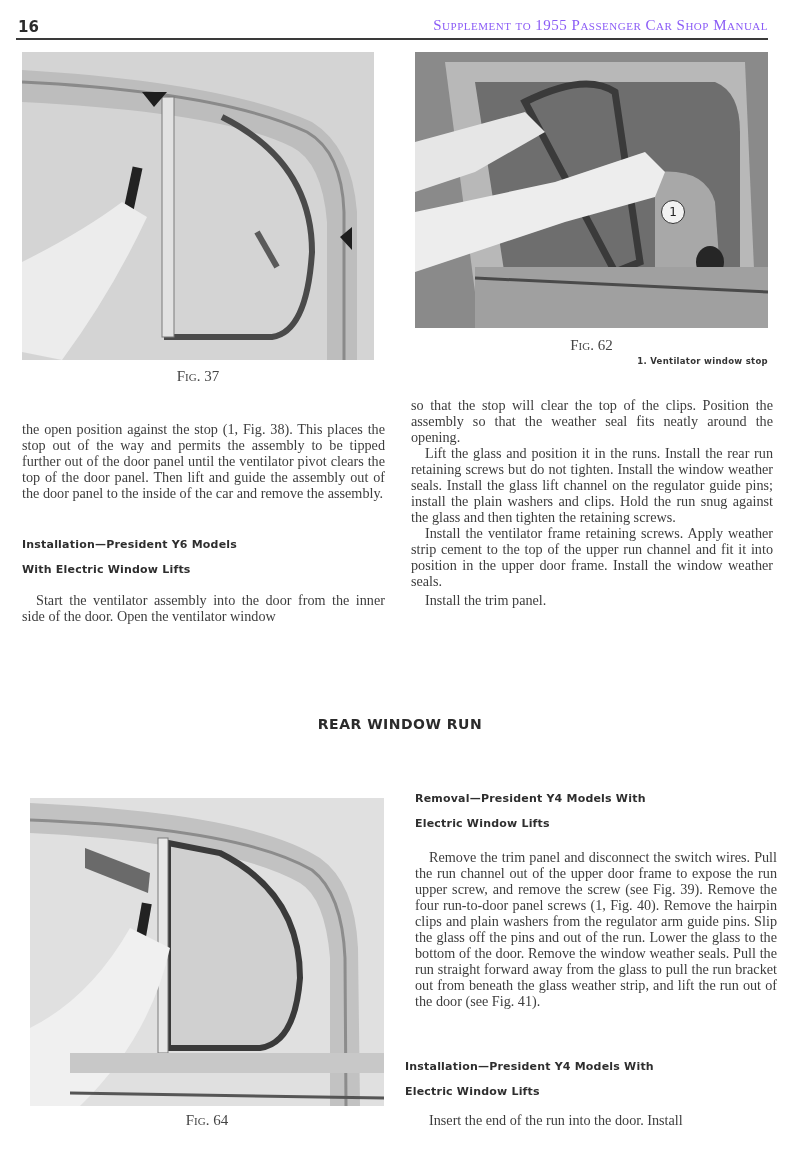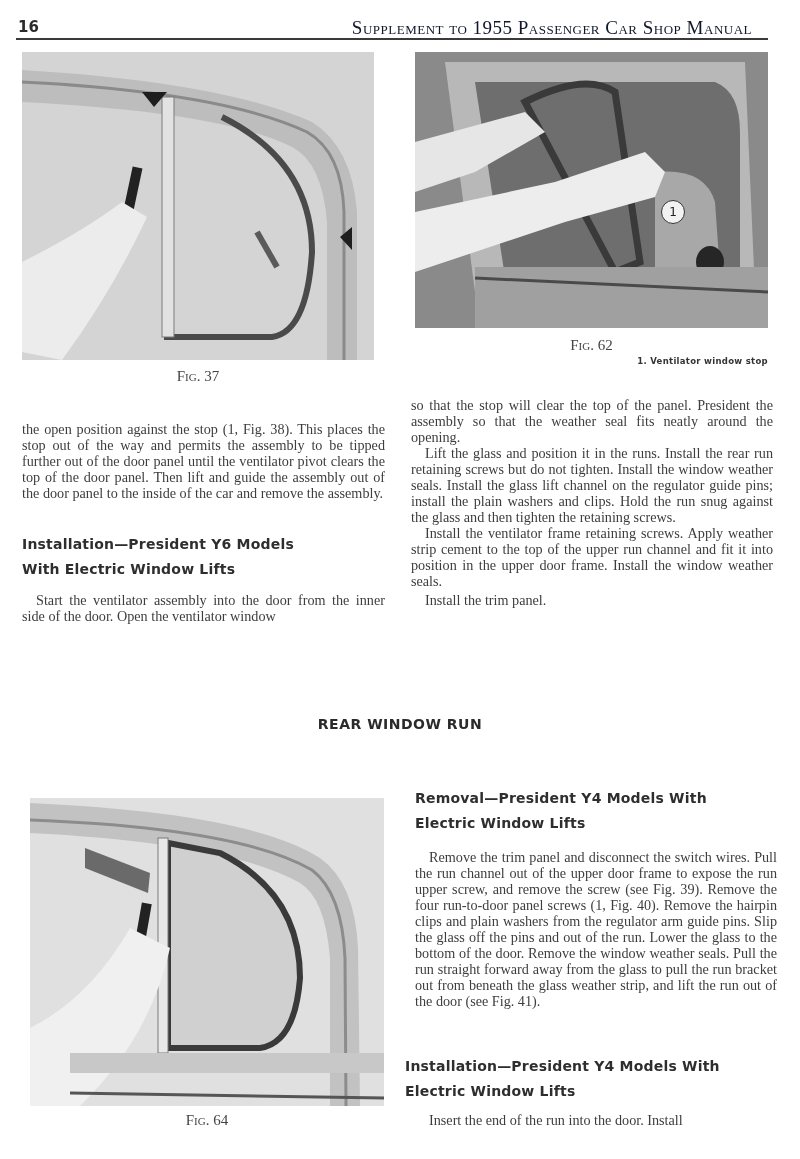--- a/index.html
+++ b/index.html
@@ -7,22 +7,22 @@
     width: 800px; height: 1159px; position: relative; overflow: hidden;
     font-family: "Liberation Serif", "DejaVu Serif", serif;
     color: #3a3a3a;
   }
   .abs { position: absolute; }
   .page-num {
     left: 18px; top: 18px; font-family: "DejaVu Sans", sans-serif;
     font-weight: bold; font-size: 15px; color: #2b2b2b;
   }
   .running-head {
-    right: 48px; top: 17px; font-size: 19px; letter-spacing: 0.5px;
-    font-variant: small-caps; color: #0f172a;
+    right: 32px; top: 17px; font-size: 15px; letter-spacing: 0.5px;
+    font-variant: small-caps; color: #8b5cf6;
   }
   .rule {
     left: 16px; top: 38px; width: 752px; height: 2px; background: #3a3a3a;
   }
   .photo {
     background: #d6d6d6; overflow: hidden;
   }
   .photo svg { display: block; width: 100%; height: 100%; }
   .fig-caption {
     font-variant: small-caps; font-size: 15px; color: #444; text-align: center;
@@ -31,21 +31,21 @@
     font-family: "DejaVu Sans", sans-serif; font-weight: bold; font-size: 8.5px;
     color: #333; text-align: right; letter-spacing: 0.3px;
   }
   .body-text {
     font-size: 14.2px; line-height: 16px; text-align: justify; color: #3d3d3d;
   }
   .body-text p { margin: 0; }
   .body-text p.indent { text-indent: 14px; }
   .subhead {
     font-family: "DejaVu Sans", sans-serif; font-weight: bold;
-    font-size: 14px; line-height: 25px; color: #2e2e2e; letter-spacing: 0.2px;
+    font-size: 11px; line-height: 25px; color: #2e2e2e; letter-spacing: 0.2px;
   }
   .section-title {
     left: 0; width: 800px; top: 716px; text-align: center;
     font-family: "DejaVu Sans", sans-serif; font-weight: bold;
     font-size: 14px; color: #2b2b2b; letter-spacing: 0.5px;
   }
 </style>
 </head>
 <body>
 
@@ -94,21 +94,21 @@
 </div>
 <div class="abs subhead" style="left:22px; top:532px; width:363px;">
   <div>Installation—President Y6 Models</div>
   <div>With Electric Window Lifts</div>
 </div>
 <div class="abs body-text" style="left:22px; top:592px; width:363px;">
   <p class="indent">Start the ventilator assembly into the door from the inner side of the door. Open the ventilator window</p>
 </div>
 
 <div class="abs body-text" style="left:411px; top:397px; width:362px;">
-  <p>so that the stop will clear the top of the panel. President the assembly so that the weather seal fits neatly around the opening.</p>
+  <p>so that the stop will clear the top of the clips. Position the assembly so that the weather seal fits neatly around the opening.</p>
   <p class="indent">Lift the glass and position it in the runs. Install the rear run retaining screws but do not tighten. Install the window weather seals. Install the glass lift channel on the regulator guide pins; install the plain washers and clips. Hold the run snug against the glass and then tighten the retaining screws.</p>
   <p class="indent">Install the ventilator frame retaining screws. Apply weather strip cement to the top of the upper run channel and fit it into position in the upper door frame. Install the window weather seals.</p>
   <p class="indent" style="margin-top:3px;">Install the trim panel.</p>
 </div>
 
 <div class="abs section-title">REAR WINDOW RUN</div>
 
 <div class="abs photo" style="left:30px; top:798px; width:354px; height:308px; background:#dedede;">
   <svg viewBox="0 0 354 308" preserveAspectRatio="none">
     <rect width="354" height="308" fill="#e0e0e0"></rect>

